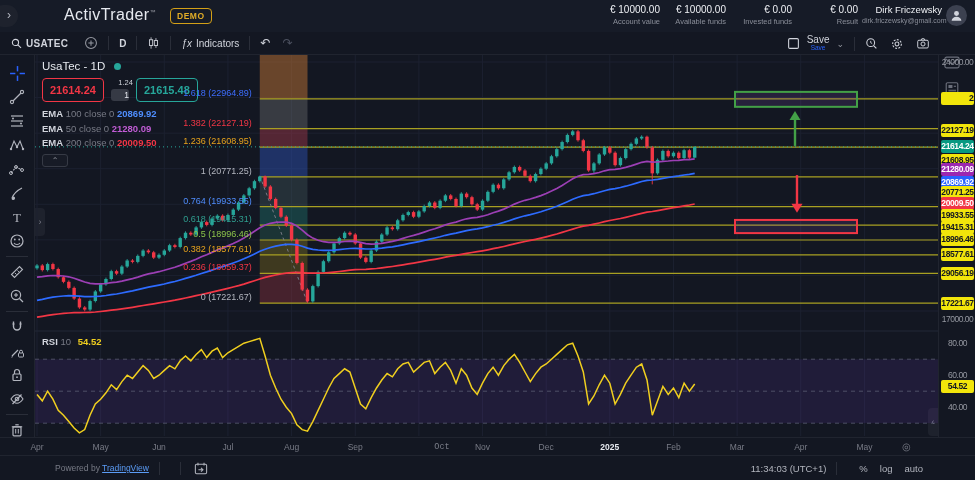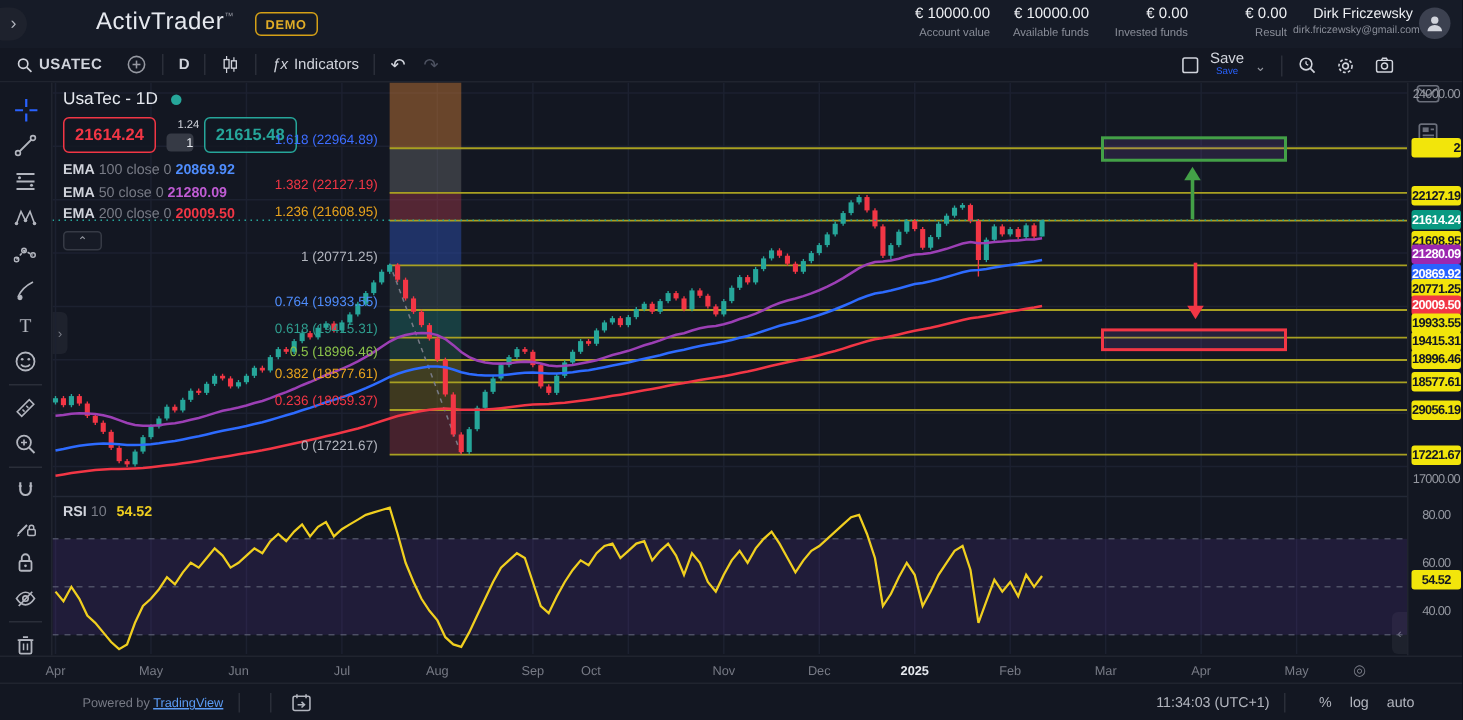--- a/index.html
+++ b/index.html
@@ -89,21 +89,21 @@
   .t-lab { position:absolute; top:4px; font-size:8.5px; color:#787b86; transform:translateX(-50%); }
   .t-lab.hl { color:#e6e9ef; font-weight:bold; }
   .t-gear { position:absolute; left:902px; top:3px; color:#787b86; font-size:10px; cursor:pointer; }
 
   
   .bottombar { position:absolute; left:0; top:455px; width:975px; height:25px; background:#131722; border-top:1px solid #20242f; display:flex; align-items:center; font-size:9.5px; }
   .powered { margin-left:55px; color:#787b86; font-size:8.5px; white-space:nowrap; }
   .powered a { color:#5b9cf6; text-decoration:underline; cursor:pointer; }
   .bsep { width:1px; height:13px; background:#2a2e39; margin:0 10px; }
   .range-btn { color:#b2b5be; margin:0 7px; cursor:pointer; }
-  .bb-right { position:absolute; right:32px; display:flex; align-items:center;justify-content:space-between; }
+  .bb-right { position:absolute; right:52px; display:flex; align-items:center;justify-content:space-between; }
   .clock { color:#b2b5be; font-size:9.5px; }
   .mode { color:#b2b5be; margin-left:12px; cursor:pointer; }
 </style>
 </head>
 <body>
 
 <div class="app">
 
   <header class="topbar">
     <div class="collapse-circle">›</div>
@@ -731,21 +731,21 @@
   <div id="axis-badges"></div>
 
   <div class="time-axis" id="time-axis">
     <div class="t-gear">◎</div>
   <div class="t-lab" style="left: 37px;">Apr</div>
       <div class="t-lab" style="left: 100.648px;">May</div>
       <div class="t-lab" style="left: 159px;">Jun</div>
       <div class="t-lab" style="left: 227.944px;">Jul</div>
       <div class="t-lab" style="left: 291.592px;">Aug</div>
       <div class="t-lab" style="left: 355.24px;">Sep</div>
-      <div class="t-lab" style="left: 394px;">Oct</div>
+      <div class="t-lab" style="left: 442px; font-family: Liberation Mono, monospace;">Oct</div>
       <div class="t-lab" style="left: 482.536px;">Nov</div>
       <div class="t-lab" style="left: 546.184px;">Dec</div>
       <div class="t-lab hl" style="left: 609.832px;">2025</div>
       <div class="t-lab" style="left: 673.48px;">Feb</div>
       <div class="t-lab" style="left: 737.128px;">Mar</div>
       <div class="t-lab" style="left: 800.776px;">Apr</div>
       <div class="t-lab" style="left: 864.424px;">May</div>
     </div>
 
   <footer class="bottombar">

